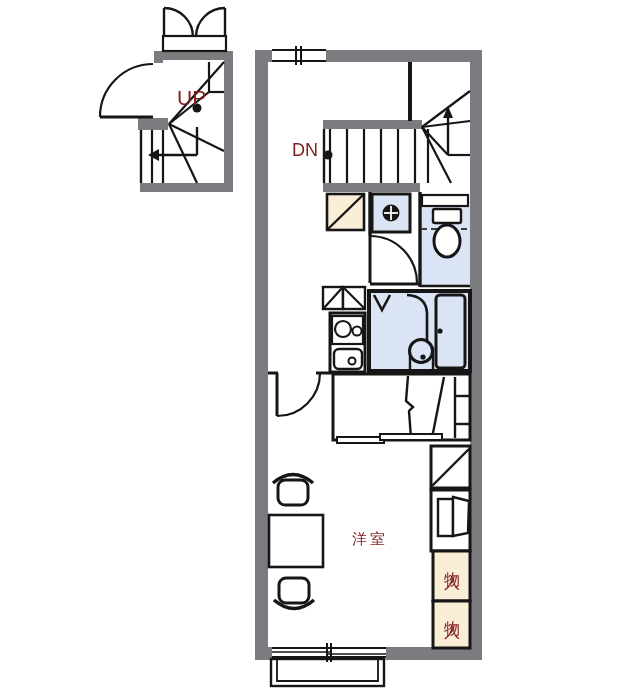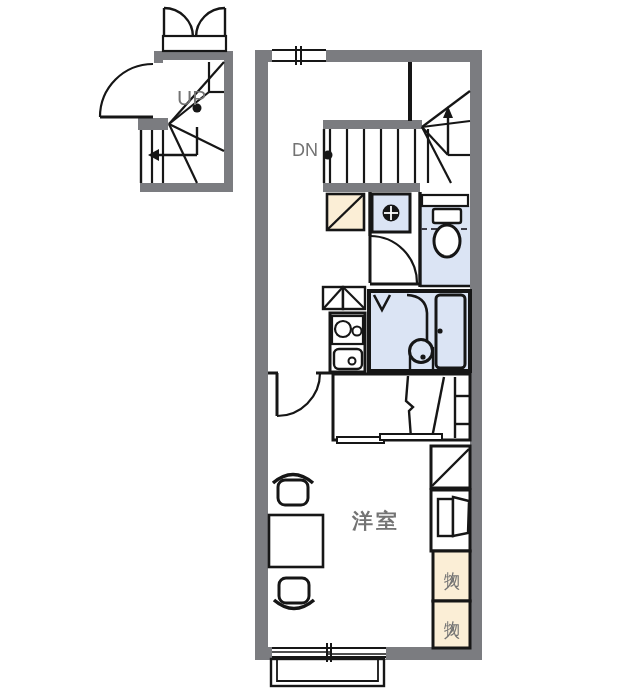--- a/index.html
+++ b/index.html
@@ -1,22 +1,22 @@
 <!DOCTYPE html>
 <html><head>
 <meta charset="utf-8">
 <style>
   html,body{margin:0;padding:0;background:#fff;}
   #plan{position:relative;width:640px;height:693px;background:var(--background,#fff);
         font-family:"Liberation Sans","DejaVu Sans",sans-serif;overflow:hidden;}
   #plan svg{position:absolute;left:0;top:0;}
-  .lbl{position:absolute;color:#737373;white-space:nowrap;}
+  .lbl{position:absolute;color:#7f1d1d;white-space:nowrap;}
   .lbl-up{left:177px;top:86px;font-size:21px;letter-spacing:0px;}
   .lbl-dn{left:292px;top:140px;font-size:18px;}
-  .lbl-room{left:352px;top:507px;font-size:21px;letter-spacing:3px;font-weight:bold;}
+  .lbl-room{left:352px;top:530px;font-size:15px;letter-spacing:3px;}
   .lbl-vert{writing-mode:vertical-rl;text-orientation:upright;font-size:16px;
             letter-spacing:2px;line-height:1;}
   .lbl-st1{left:444px;top:559px;}
   .lbl-st2{left:444px;top:608px;}
   .wall{fill:var(--wall_gray,#7b7c80);}
   .blue{fill:var(--water_area_blue,#dbe4f4);}
   .ln{stroke:var(--line_black,#161616);fill:none;}
   .fw{stroke:var(--line_black,#161616);fill:#fff;}
   .fb{stroke:var(--line_black,#161616);fill:var(--water_area_blue,#dbe4f4);}
   .fc{stroke:var(--line_black,#161616);fill:var(--storage_cream,#fbeed6);}

